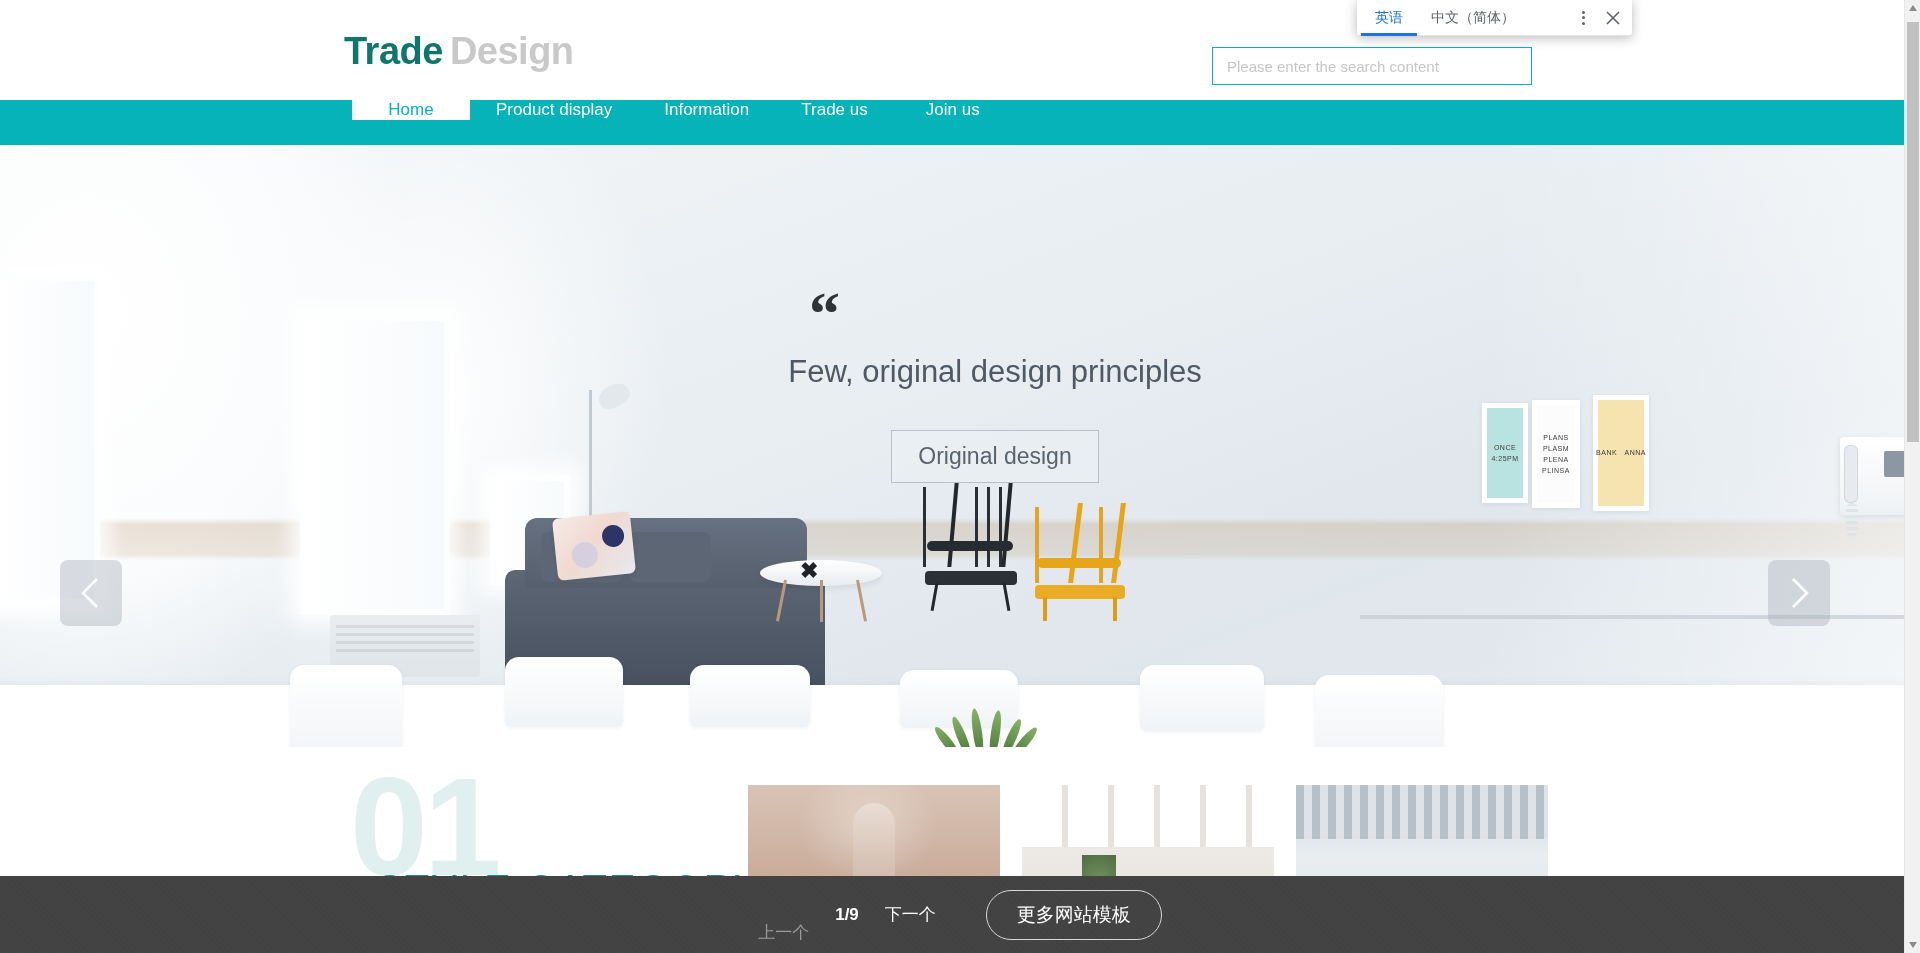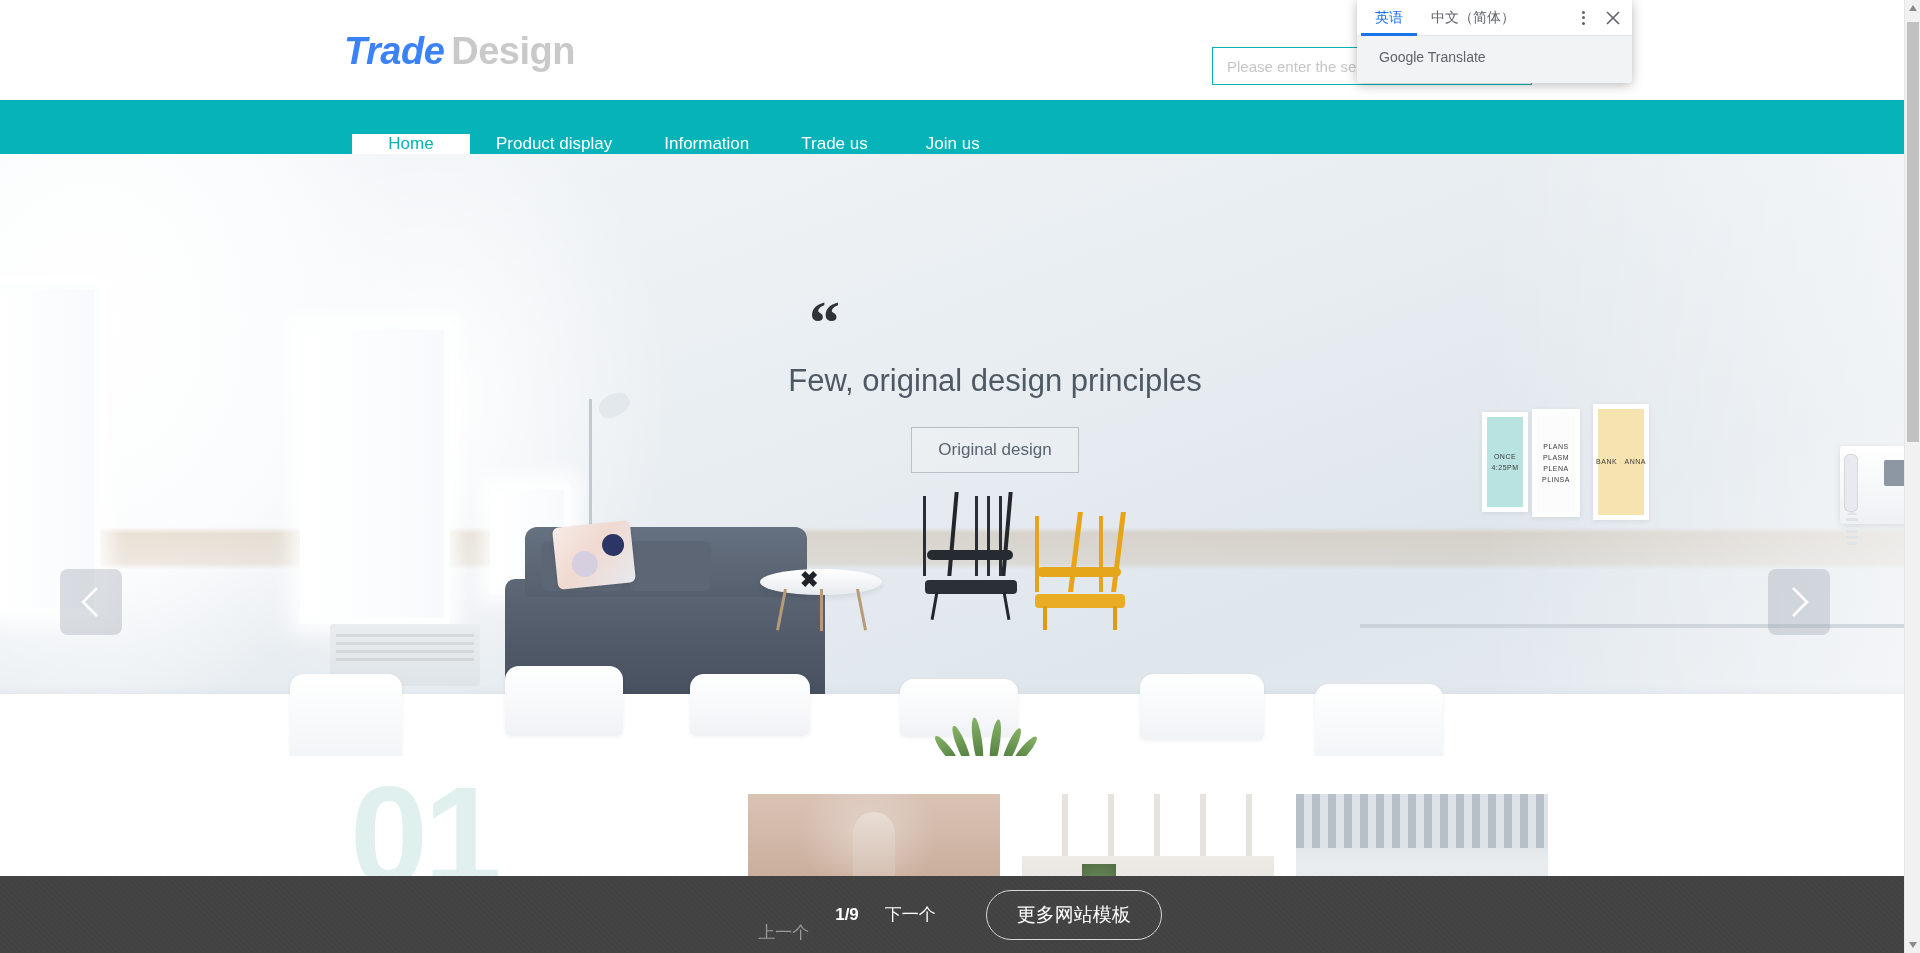--- a/index.html
+++ b/index.html
@@ -28,21 +28,21 @@
   .header {
     position:relative;
     height:100px;
     background:#fff;
   }
   .logo {
     position:absolute; left:344px; top:30px;
     font-size:38px; font-weight:bold; letter-spacing:-0.5px;
     white-space:nowrap;
   }
-  .logo .t1 { color:#3b82f6;font-style:italic; }
+  .logo .t1 { color:#0f766e; }
   .logo .t2 { color:#c9c9c9; margin-left:7px; }
 
   .search-wrap {
     position:absolute; left:1212px; top:47px;
     width:320px; height:38px;
   }
   .search-input {
     width:100%; height:100%;
     border:1px solid #05b3b8;
     background:#fff;
@@ -50,24 +50,24 @@
     font-size:15px;
     color:#555;
     outline:none;
     font-family:"Liberation Sans", sans-serif;
   }
   .search-input::placeholder { color:#c6c6c6; }
 
   
   .nav {
     position:relative;
-    height:54px;
+    height:45px;
     background:#05b3b8;
     display:flex;
-    align-items:flex-end;
+    align-items:flex-start;
   }
   .nav-spacer { width:352px; flex:0 0 352px; }
   .nav-item {
     display:flex; align-items:center; justify-content:center;
     color:#ffffff;
     font-size:17px;
     padding:0 26px;
     white-space:nowrap;
     cursor:pointer;
     min-width:118px;
@@ -329,26 +329,26 @@
     margin-top:22px;
     font-size:74px; font-weight:bold; color:#343a3f;
     letter-spacing:1px; line-height:1;
   }
   .hero-sub {
     margin-top:22px;
     font-size:31px; color:#4e5963; font-weight:400;
   }
   .hero-btn {
     display:inline-block;
-    margin-top:28px;
+    margin-top:40px;
     padding:12px 26px;
     border:1px solid #b9c0c7;
     background:rgba(255,255,255,0.18);
     color:#5a646e;
-    font-size:17px;
+    font-size:23px;
     cursor:pointer;
     text-align:right;
   }
 
   
   .hero-arrow {
     position:absolute; top:415px;
     width:62px; height:66px;
     background:rgba(160,168,178,0.38);
     border-radius:8px;
@@ -672,21 +672,20 @@
             <i></i>
           </span>
       </div>
       <div class="gt-icon">
         <svg width="14" height="14" viewBox="0 0 14 14">
           <line x1="1" y1="1" x2="13" y2="13" stroke="#5f6368" stroke-width="1.6"></line>
           <line x1="13" y1="1" x2="1" y2="13" stroke="#5f6368" stroke-width="1.6"></line>
         </svg>
       </div>
     </div>
-    <div class="gt-body">Google Translate</div>
   </div>
 
   <div class="scrollbar">
     <div class="sb-arrow up">
       <svg width="8" height="6" viewBox="0 0 8 6">
         <polygon points="4,0 8,6 0,6" fill="#8a8a8a"></polygon>
       </svg>
     </div>
     <div class="sb-thumb"></div>
     <div class="sb-arrow down">

